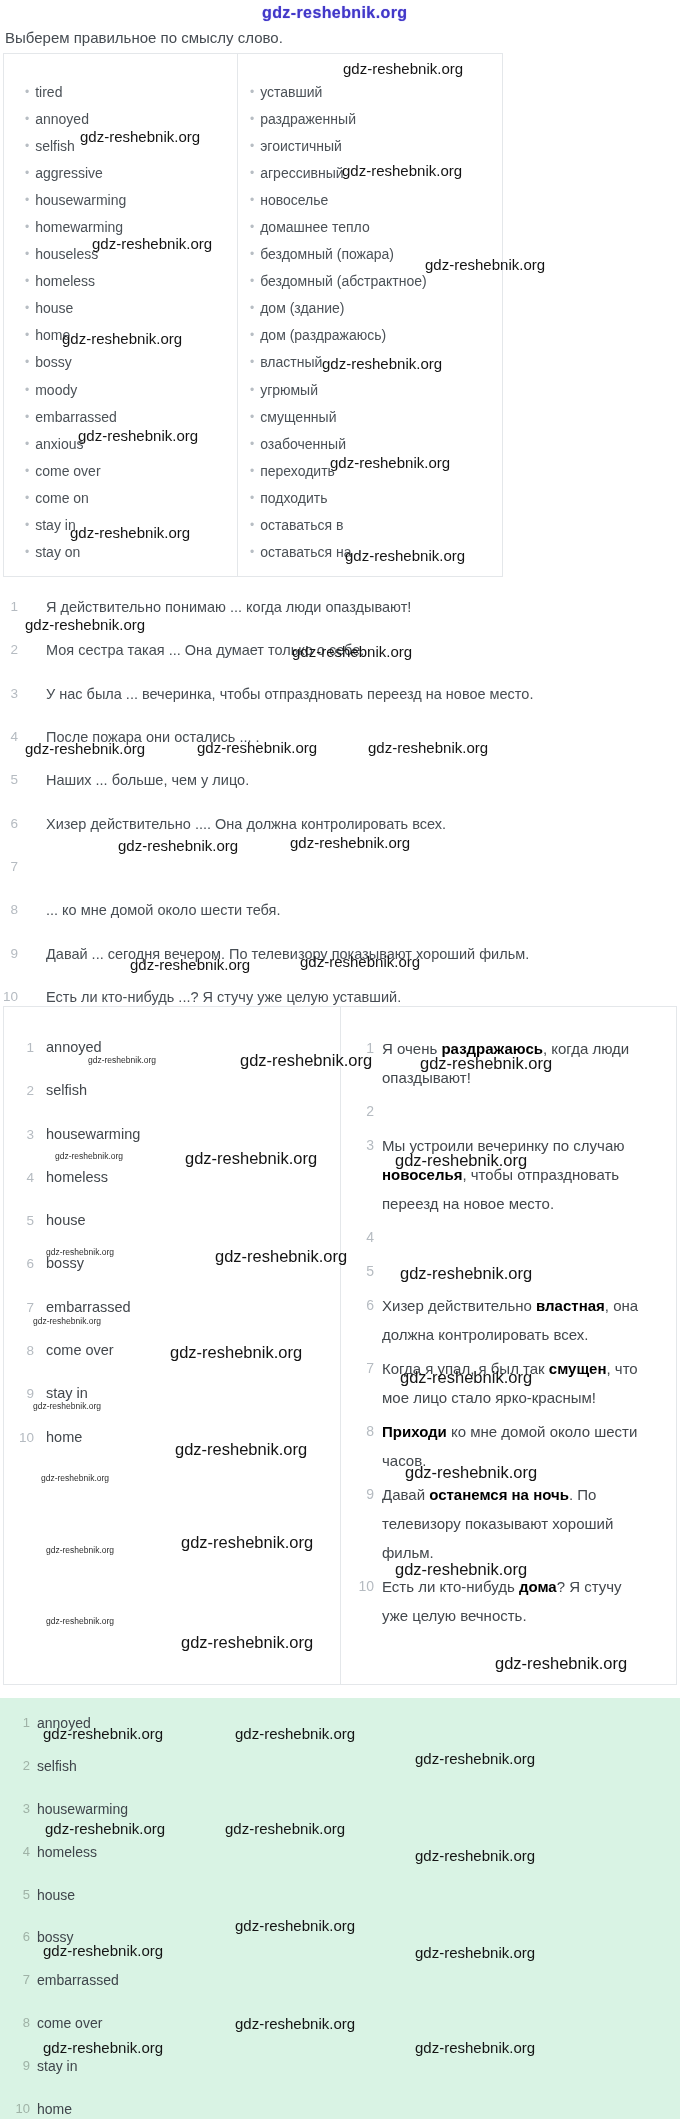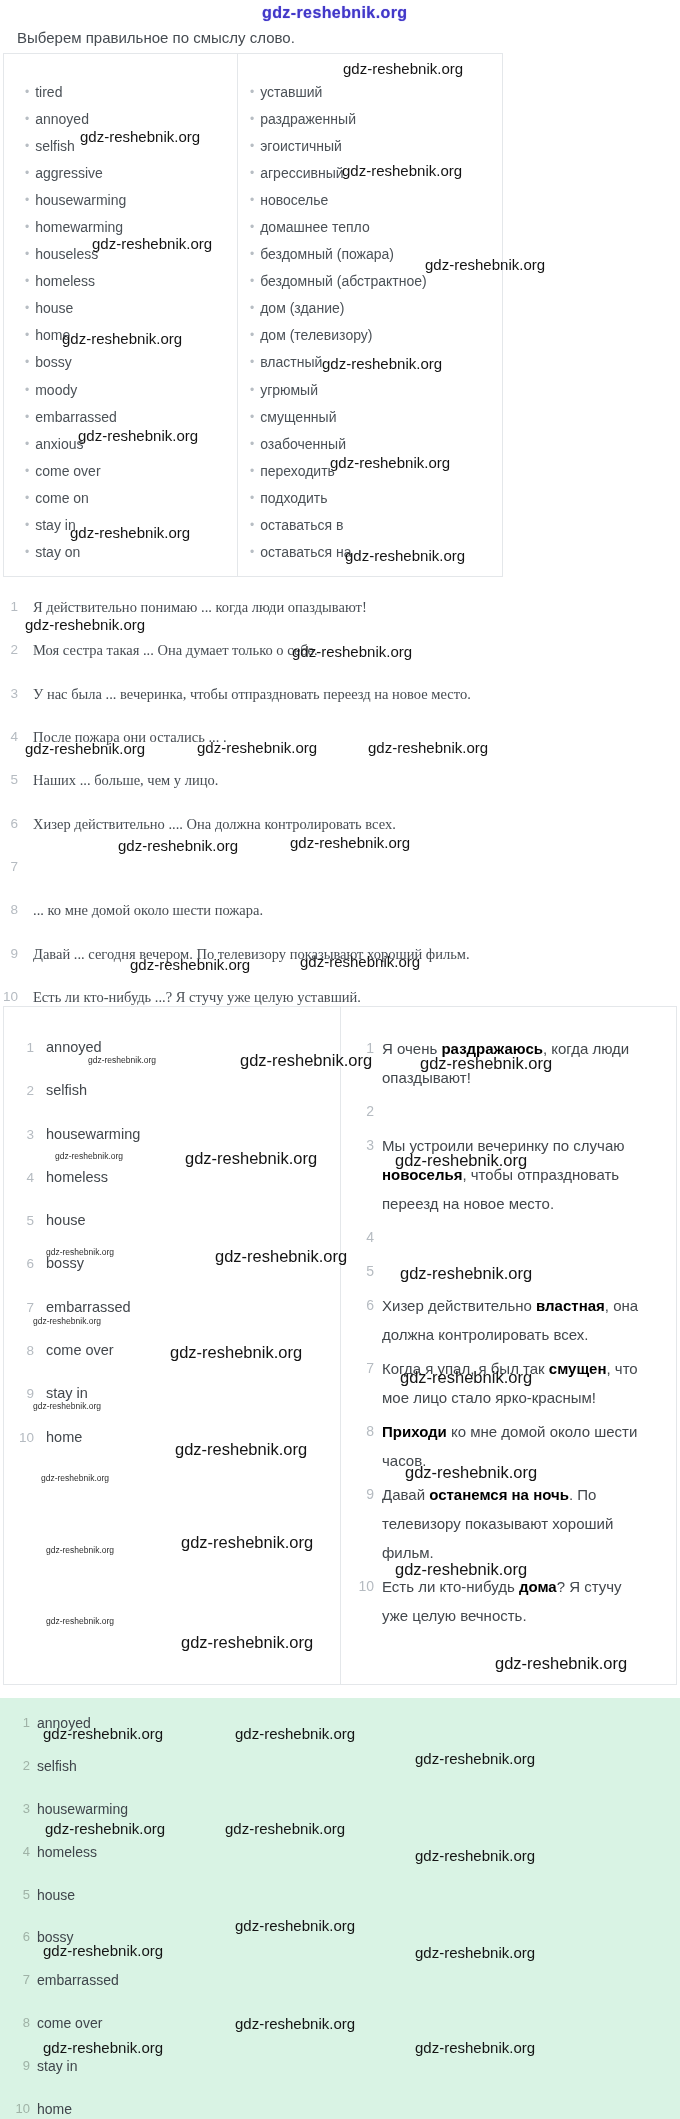--- a/index.html
+++ b/index.html
@@ -1,36 +1,36 @@
 <!DOCTYPE html>
 <html><head>
 <meta charset="utf-8">
 <style>
   html,body{margin:0;padding:0;background:#ffffff;}
   .page{position:relative;width:680px;height:2119px;overflow:hidden;background:#fff;
         font-family:"Liberation Sans",sans-serif;}
-  .title{position:absolute;left:17px;top:29px;margin:0;font-size:15px;font-weight:400;color:#454b51;}
+  .title{position:absolute;left:5px;top:29px;margin:0;font-size:15px;font-weight:400;color:#454b51;}
 
   
   .vocab-table{position:absolute;left:3px;top:53px;width:500px;height:524px;
                border:1px solid #e4e7ea;display:flex;box-sizing:border-box;background:#fff;}
   .vocab-table ul{list-style:none;margin:0;padding:24px 0 0 0;box-sizing:border-box;}
   #vocab-en{width:234px;border-right:1px solid #e4e7ea;flex:none;}
   #vocab-ru{flex:1;}
   .vitem{height:27.1px;display:flex;align-items:center;font-size:14px;color:#4b5157;}
   #vocab-en .blt{margin:0 6px 0 21px;}
   #vocab-ru .blt{margin:0 6px 0 12px;}
   .blt{color:#b7bdc3;font-size:12px;line-height:1;}
 
   
   #questions{list-style:none;position:absolute;left:0;top:598px;margin:0;padding:0;width:680px;}
   .qitem{height:43.34px;display:flex;align-items:flex-start;line-height:18px;
          font-size:14.5px;color:#474d53;}
   .qnum{width:18px;text-align:right;color:#b5bbc1;font-size:13.5px;flex:none;}
-  .qtxt{margin-left:15px;white-space:nowrap;font-family:Liberation Serif, serif;}
+  .qtxt{margin-left:28px;white-space:nowrap;}
 
   
   .answers-table{position:absolute;left:3px;top:1006px;width:674px;height:679px;
                  border:1px solid #e4e7ea;box-sizing:border-box;background:#fff;}
   #ans-words{list-style:none;position:absolute;left:0;top:0;width:337px;height:677px;
              border-right:1px solid #e4e7ea;margin:0;padding:32px 0 0 0;box-sizing:border-box;}
   .aitem{height:43.3px;display:flex;align-items:flex-start;line-height:17px;
          font-size:14.5px;color:#42474c;}
   .anum{width:30px;text-align:right;color:#b5bbc1;font-size:13.5px;flex:none;}
   .awrd{margin-left:12px;}
@@ -170,21 +170,21 @@
         <li class="vitem">
           <span class="blt">•</span>
           <span class="vtxt">бездомный (абстрактное)</span>
         </li>
         <li class="vitem">
           <span class="blt">•</span>
           <span class="vtxt">дом (здание)</span>
         </li>
         <li class="vitem">
           <span class="blt">•</span>
-          <span class="vtxt">дом (телевизору)</span>
+          <span class="vtxt">дом (раздражаюсь)</span>
         </li>
         <li class="vitem">
           <span class="blt">•</span>
           <span class="vtxt">властный</span>
         </li>
         <li class="vitem">
           <span class="blt">•</span>
           <span class="vtxt">угрюмый</span>
         </li>
         <li class="vitem">
@@ -237,21 +237,21 @@
       </li>
       <li class="qitem">
         <span class="qnum">6</span>
         <span class="qtxt">Хизер действительно .... Она должна контролировать всех.</span>
       </li>
       <li class="qitem">
         <span class="qnum">7</span>
       </li>
       <li class="qitem">
         <span class="qnum">8</span>
-        <span class="qtxt">... ко мне домой около шести пожара.</span>
+        <span class="qtxt">... ко мне домой около шести тебя.</span>
       </li>
       <li class="qitem">
         <span class="qnum">9</span>
         <span class="qtxt">Давай ... сегодня вечером. По телевизору показывают хороший фильм.</span>
       </li>
       <li class="qitem">
         <span class="qnum">10</span>
         <span class="qtxt">Есть ли кто-нибудь ...? Я стучу уже целую уставший.</span>
       </li>
     </ol>

